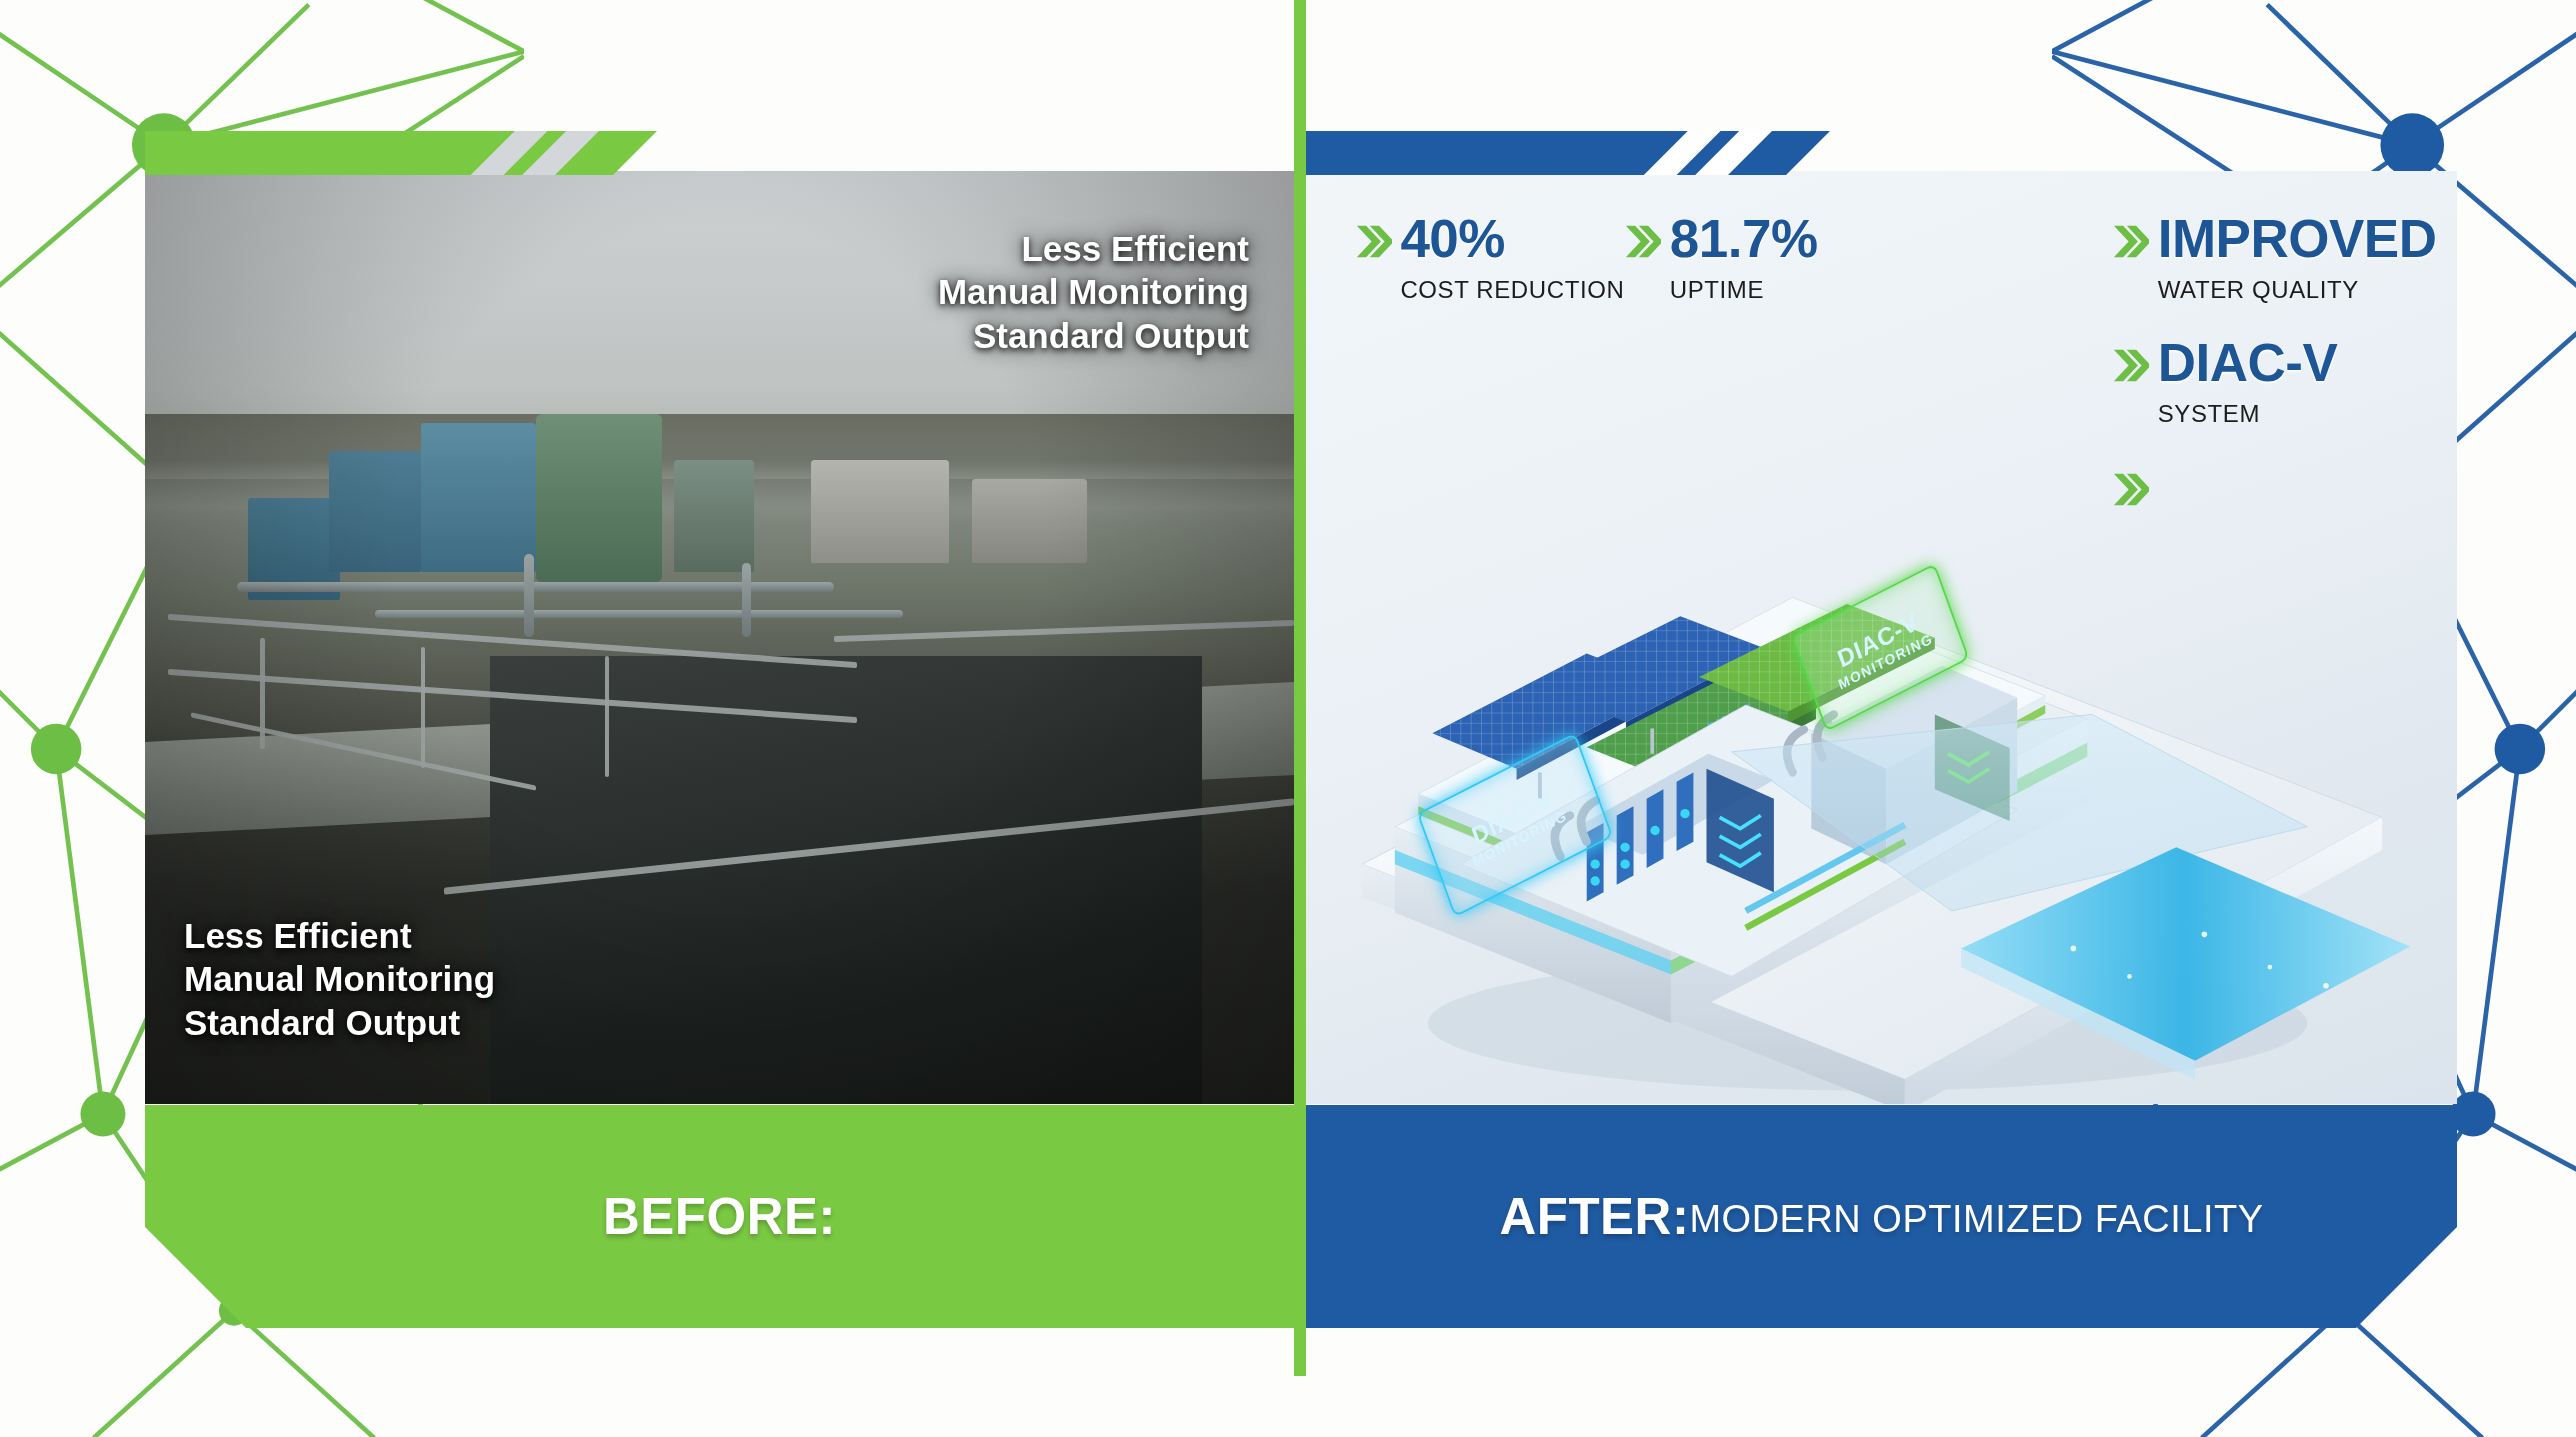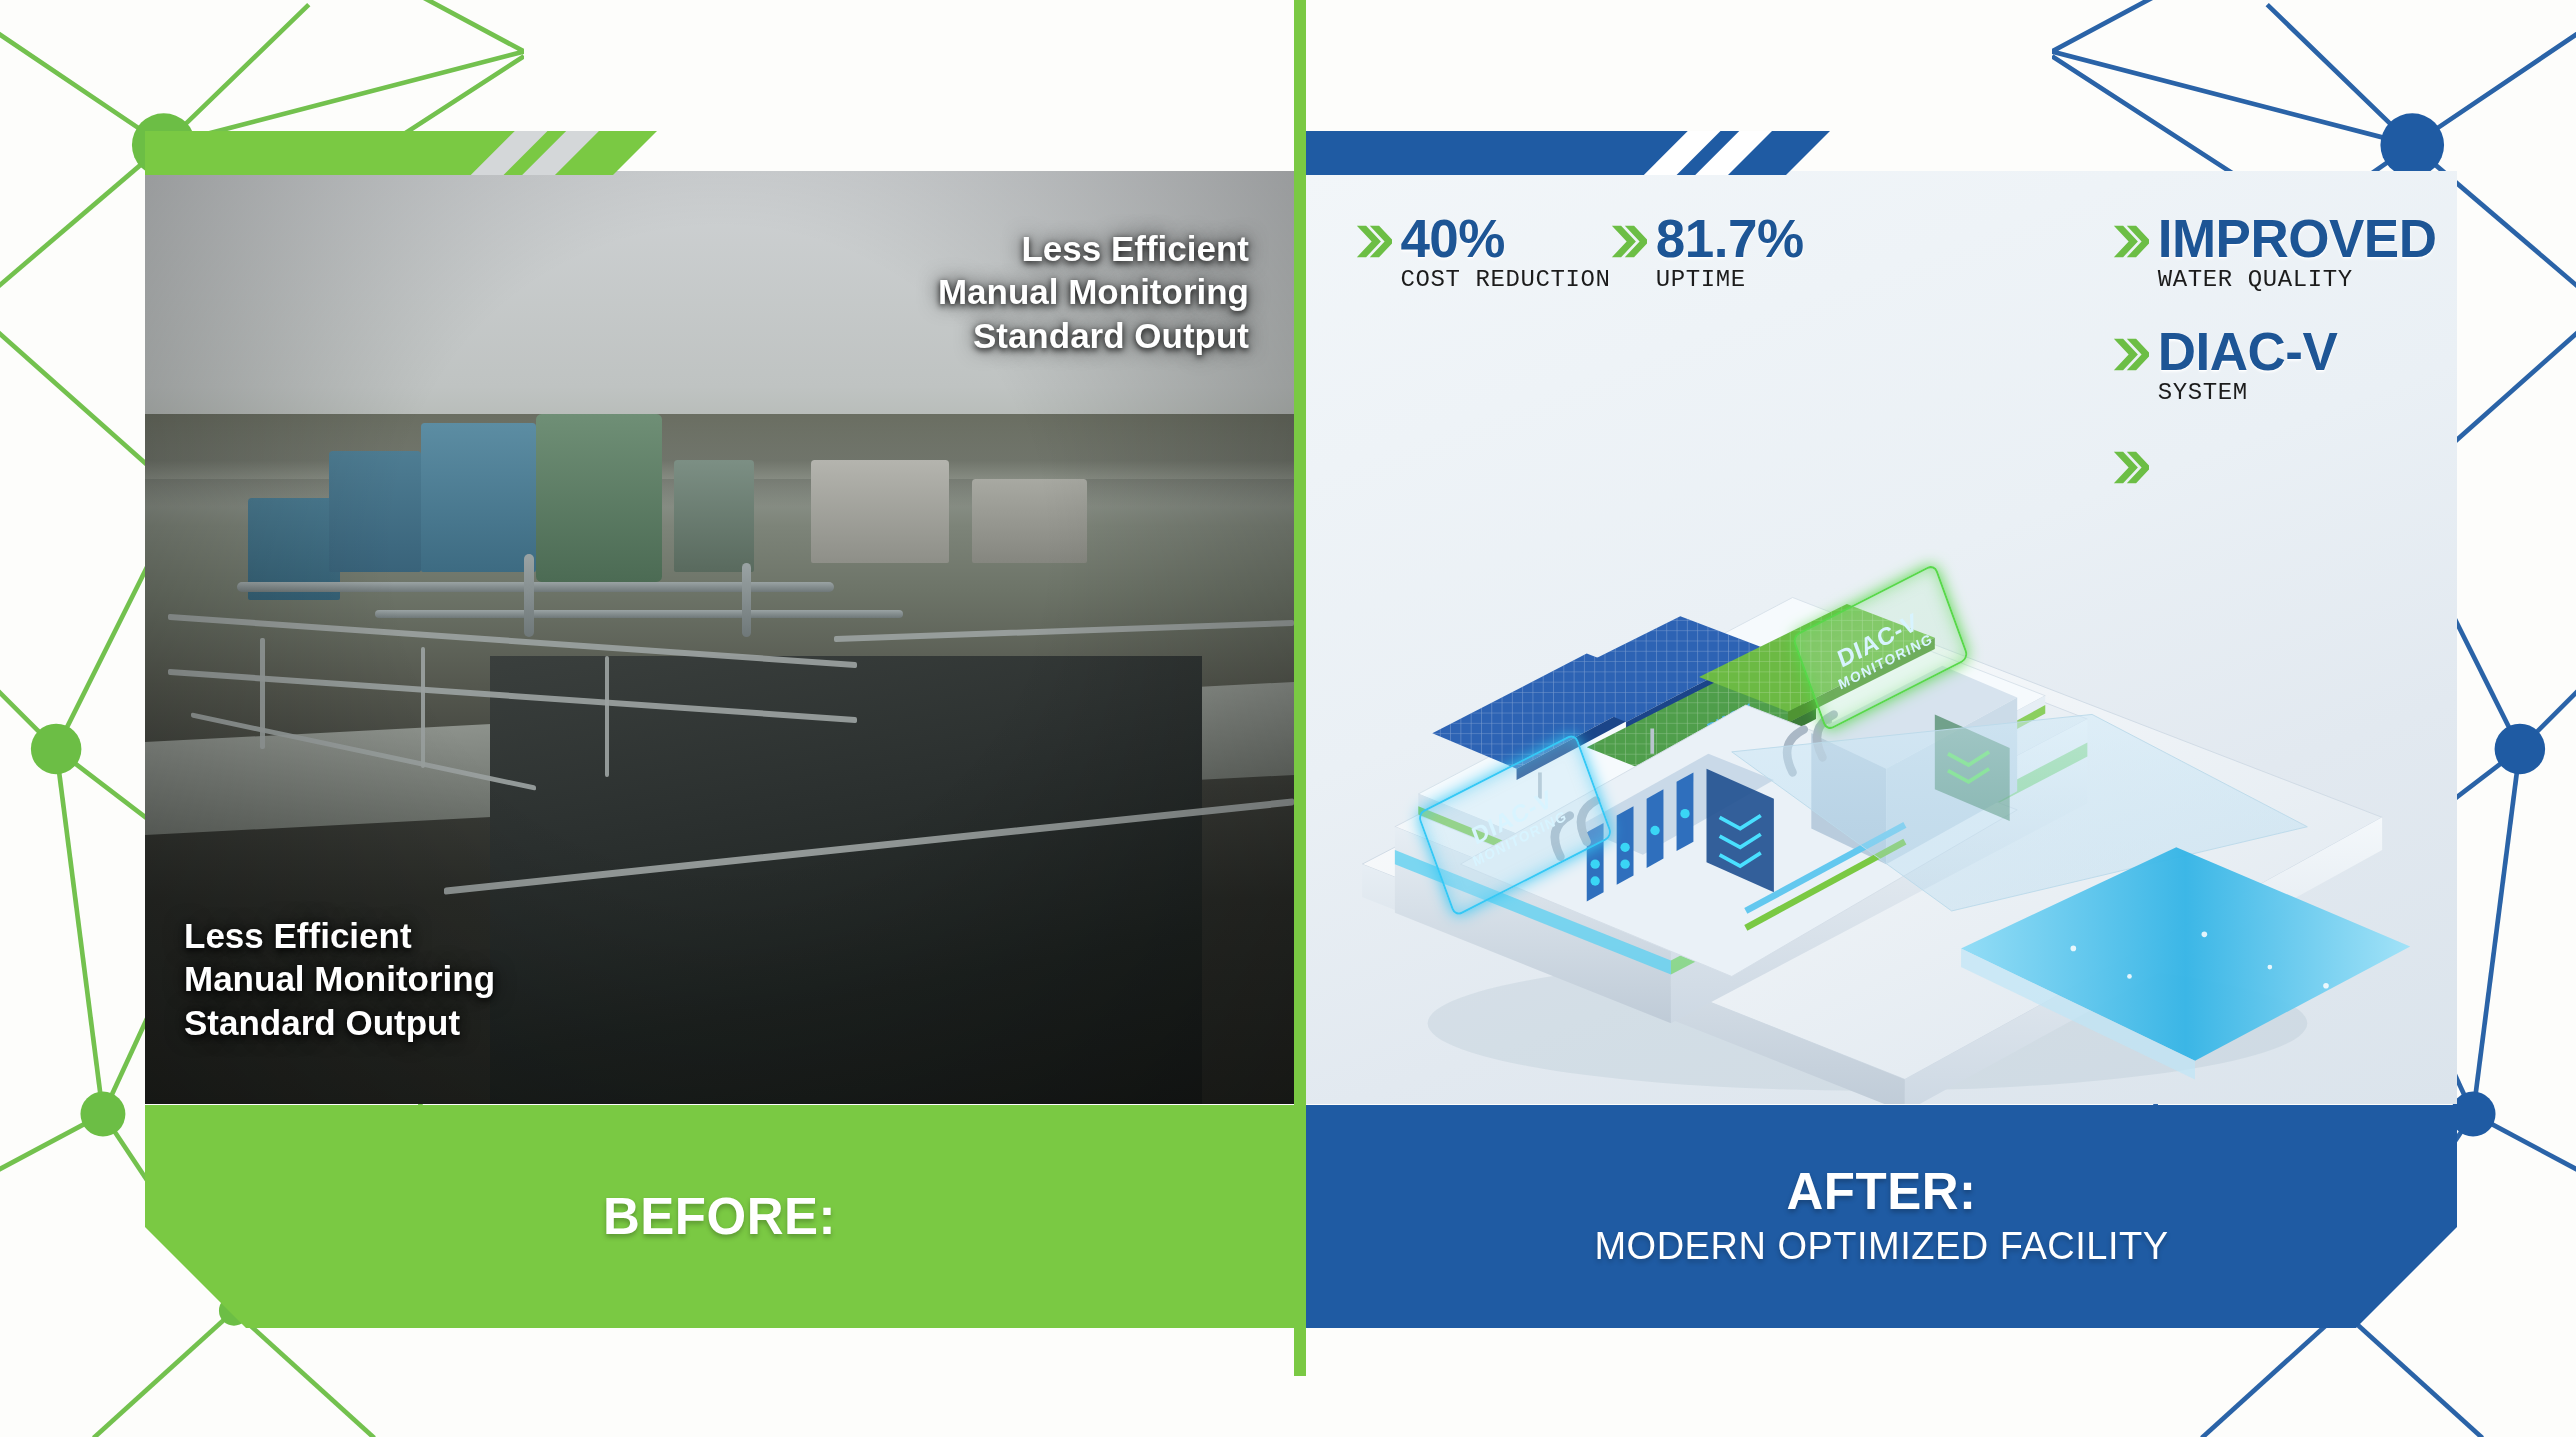--- a/index.html
+++ b/index.html
@@ -89,21 +89,21 @@
   }
   .stat { display:flex; align-items:flex-start; gap:8.4px; }
   .chev { flex:0 0 auto; margin-top:8.4px; }
   .stat-text { display:flex; flex-direction:column; }
   .stat-big {
     color:#1d5595; font-weight:bold; letter-spacing:-0.5px;
     font-size:53px; line-height:.96;
     text-shadow:0 0.9px 0 #fff, 0 1.9px 2.8px rgba(255,255,255,.85);
   }
   .stat-sub {
-    color:#1c1c1c; font-size:24px; letter-spacing:0.6px; margin-top:1px; font-weight:normal;font-family:Liberation Mono, monospace;
+    color:#1c1c1c; font-size:24px; letter-spacing:0.6px; margin-top:11px; font-weight:normal;
   }
   .stat-col-right {
     position:absolute; right:20.6px; top:43px;
     display:flex; flex-direction:column; gap:34px; align-items:flex-start;
   }
 
   
   .scene { position:absolute; left:0; top:253px; width:100%; height:681px; }
   .sign {
     position:absolute; border-radius:8.4px; display:flex; flex-direction:column;
@@ -113,21 +113,21 @@
   .sign-blue { border:2.8px solid #35c8f5; background:rgba(180,225,245,.30);
     box-shadow:0 0 15px #35c8f5, inset 0 0 15px rgba(53,200,245,.5); }
   .sign-green { border:2.8px solid #58d84a; background:rgba(190,240,200,.28);
     box-shadow:0 0 15px #58d84a, inset 0 0 15px rgba(88,216,74,.5); }
   .sign .l1 { font-size:24px; }
   .sign .l2 { font-size:14px; letter-spacing:1.4px; }
 
   
   .banner {
     position:absolute; top:1105px; height:223px; z-index:7;
-    display:flex; flex-direction:column; align-items:center; justify-content:center;
+    display:flex; align-items:center; justify-content:center;
     color:#fff; text-align:center;
   }
   .banner-before {
     left:145px; width:1149px; background:#7ac943;
     clip-path:polygon(0 0, 100% 0, 100% 100%, 101px 100%, 0 calc(100% - 101px));
   }
   .banner-after {
     left:1306px; width:1151px; background:#1f5ba3;
     clip-path:polygon(0 0, 100% 0, 100% calc(100% - 101px), calc(100% - 101px) 100%, 0 100%);
   }

